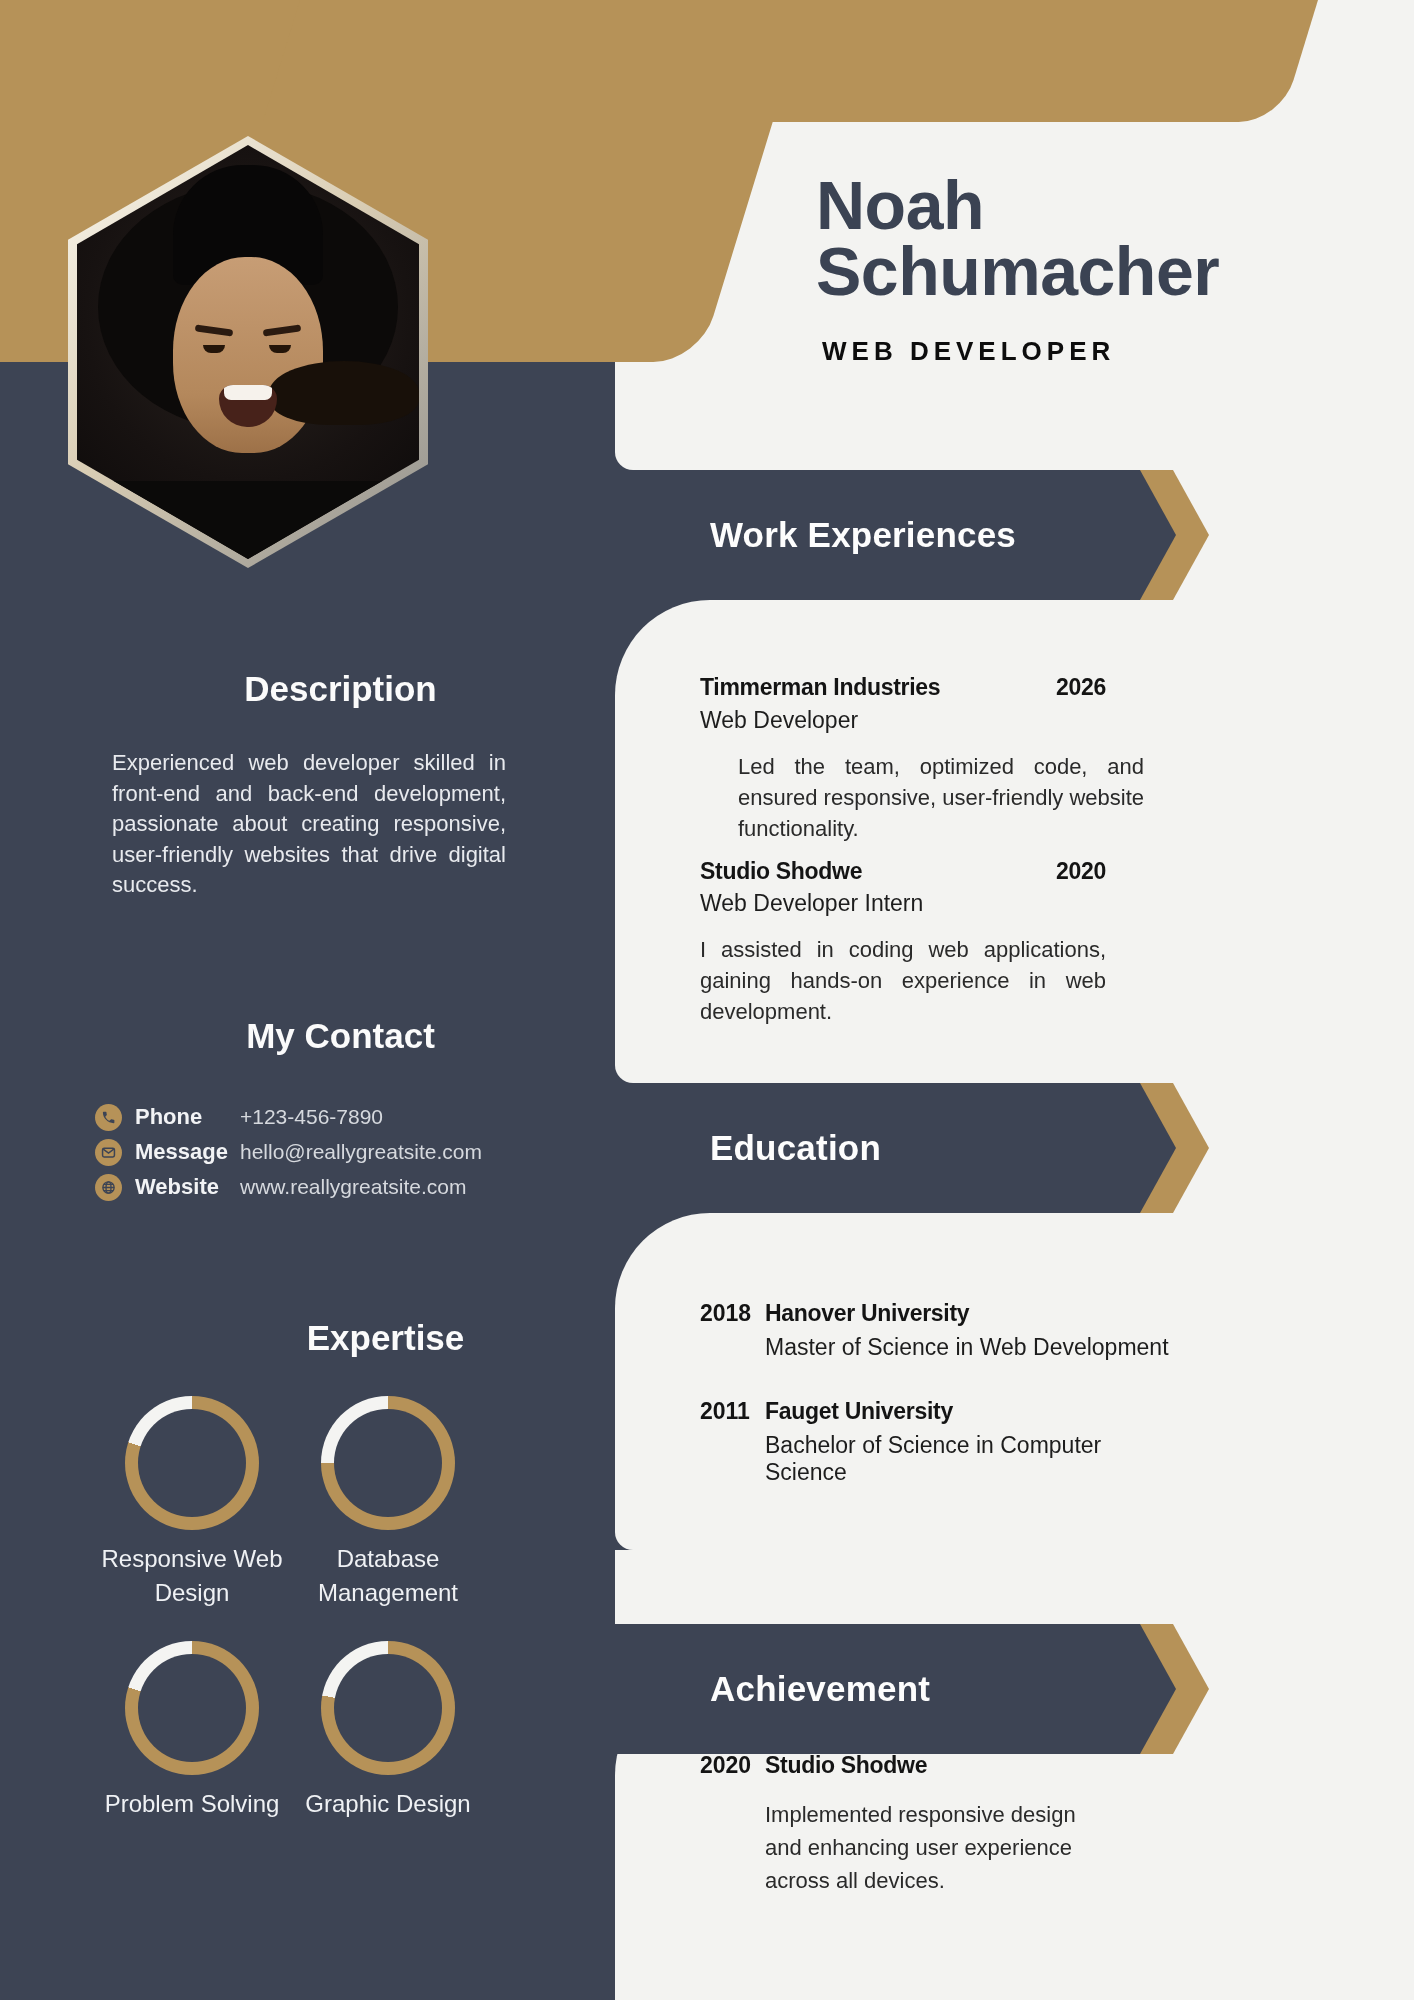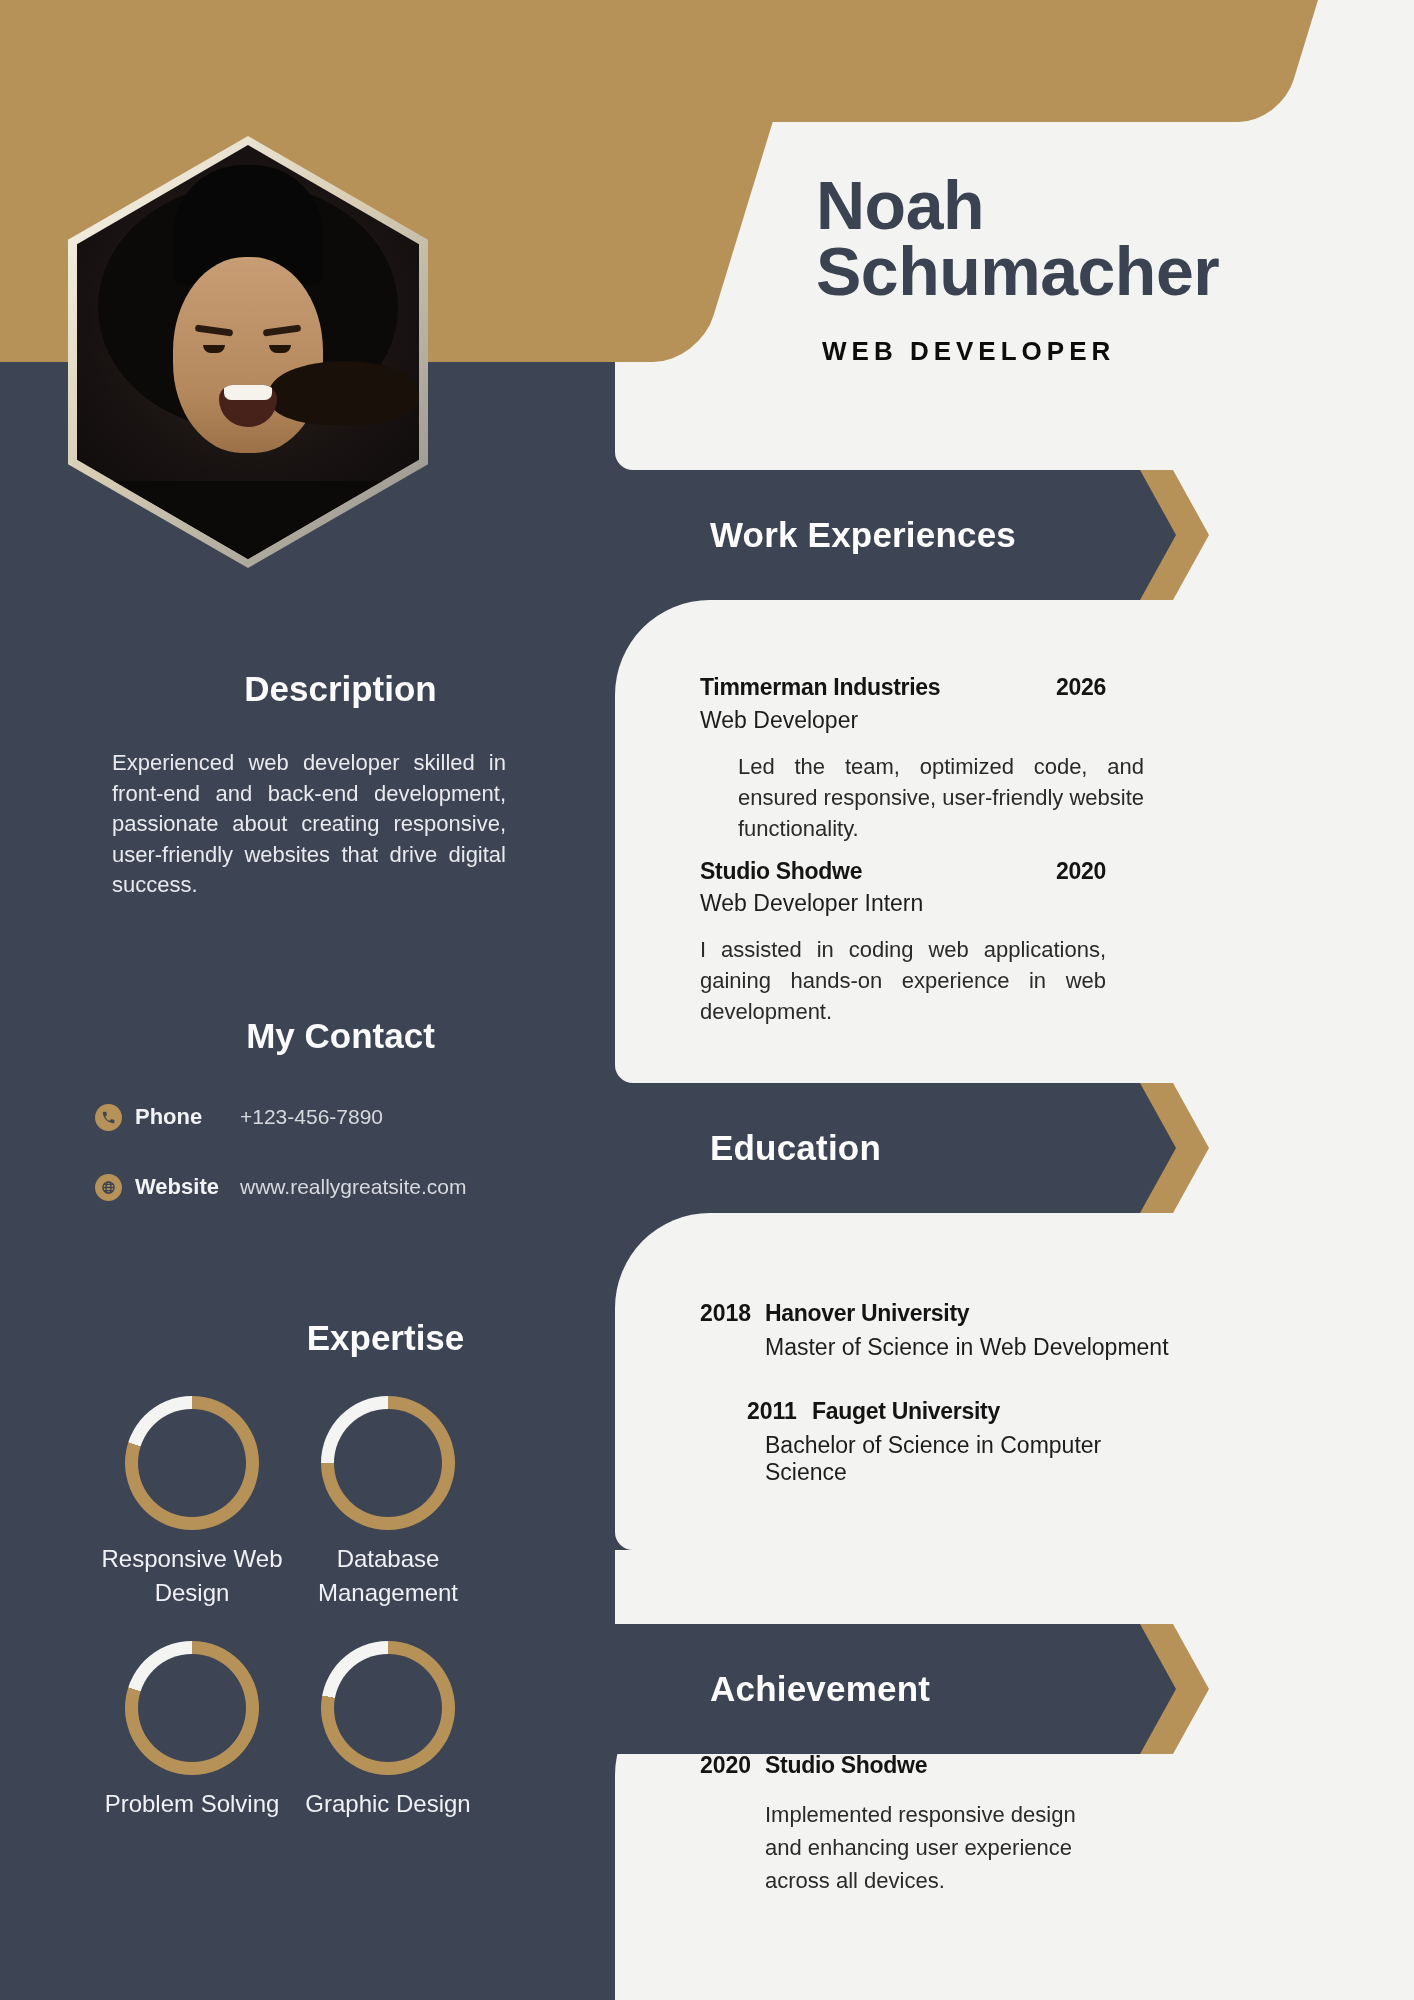--- a/index.html
+++ b/index.html
@@ -153,20 +153,30 @@
   <div class="abs contact-row" style="top:1102px;">
     <div class="contact-icon">
       <svg width="15" height="15" viewBox="0 0 24 24">
           <path fill="#3d4454" d="M6.8 10.6c1.5 2.9 3.8 5.2 6.7 6.7l2.2-2.2c.3-.3.7-.4 1.1-.3 1.1.4 2.3.6 3.5.6.6 0 1.1.5 1.1 1.1v3.4c0 .6-.5 1.1-1.1 1.1C10.9 21 3 13.1 3 3.7 3 3.1 3.5 2.6 4.1 2.6h3.5c.6 0 1.1.5 1.1 1.1 0 1.2.2 2.4.6 3.5.1.4 0 .8-.3 1.1l-2.2 2.3z"></path>
         </svg>
     </div>
     <div class="contact-label">Phone</div>
     <div class="contact-value">+123-456-7890</div>
   </div>
 
+  <div class="abs contact-row" style="top:1137px;">
+    <div class="contact-icon">
+      <svg width="15" height="15" viewBox="0 0 24 24">
+          <rect x="2.5" y="5" width="19" height="14" rx="2.5" fill="none" stroke="#3d4454" stroke-width="2.4"></rect>
+          <path d="M3.5 6.5 12 13l8.5-6.5" fill="none" stroke="#3d4454" stroke-width="2.4"></path>
+        </svg>
+    </div>
+    <div class="contact-label">Message</div>
+    <div class="contact-value">hello@reallygreatsite.com</div>
+  </div>
 
   <div class="abs contact-row" style="top:1172px;">
     <div class="contact-icon">
       <svg width="15" height="15" viewBox="0 0 24 24">
           <circle cx="12" cy="12" r="9" fill="none" stroke="#3d4454" stroke-width="2.2"></circle>
           <ellipse cx="12" cy="12" rx="4" ry="9" fill="none" stroke="#3d4454" stroke-width="2.2"></ellipse>
           <path d="M3 12h18M4.5 7h15M4.5 17h15" fill="none" stroke="#3d4454" stroke-width="2.2"></path>
         </svg>
     </div>
     <div class="contact-label">Website</div>
@@ -205,21 +215,21 @@
   </div>
   <div class="abs entry-role" style="top:890px;">Web Developer Intern</div>
   <div class="abs entry-body" style="top:934px;">I assisted in coding web applications, gaining hands-on experience in web development.</div>
 
   <div class="abs edu-row" style="top:1300px;">
     <span class="edu-year">2018</span>
     <span class="edu-school">Hanover University</span>
   </div>
   <div class="abs edu-degree" style="top:1334px;">Master of Science in Web Development</div>
 
-  <div class="abs edu-row" style="top:1398px;margin-left:47px;">
+  <div class="abs edu-row" style="top:1398px;">
     <span class="edu-year">2011</span>
     <span class="edu-school">Fauget University</span>
   </div>
   <div class="abs edu-degree" style="top:1432px;">Bachelor of Science in Computer Science</div>
 
   <div class="abs edu-row" style="top:1752px;">
     <span class="edu-year">2020</span>
     <span class="edu-school">Studio Shodwe</span>
   </div>
   <div class="abs ach-body" style="top:1798px;">Implemented responsive design and enhancing user experience across all devices.</div>

